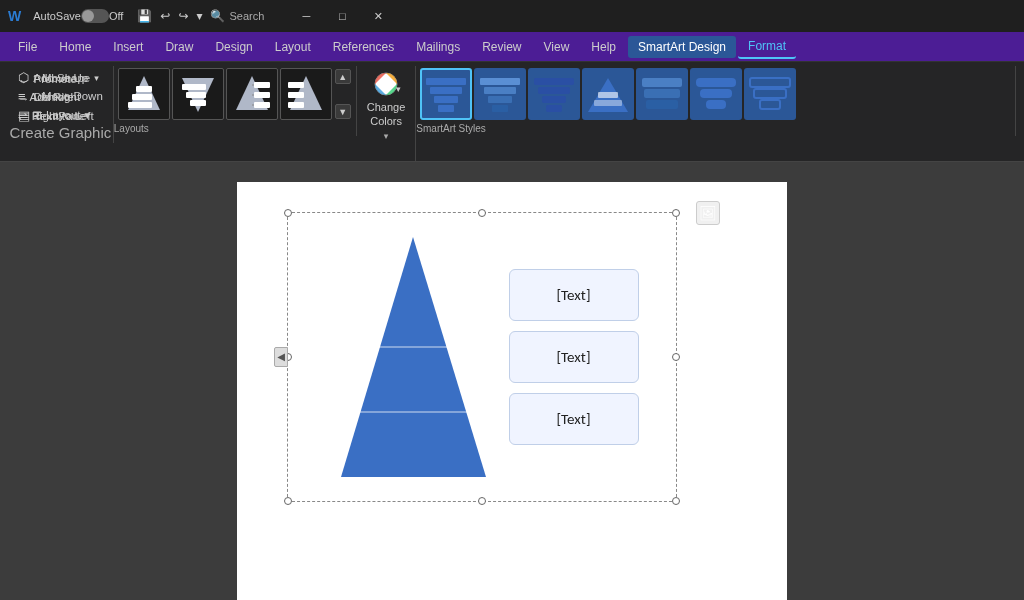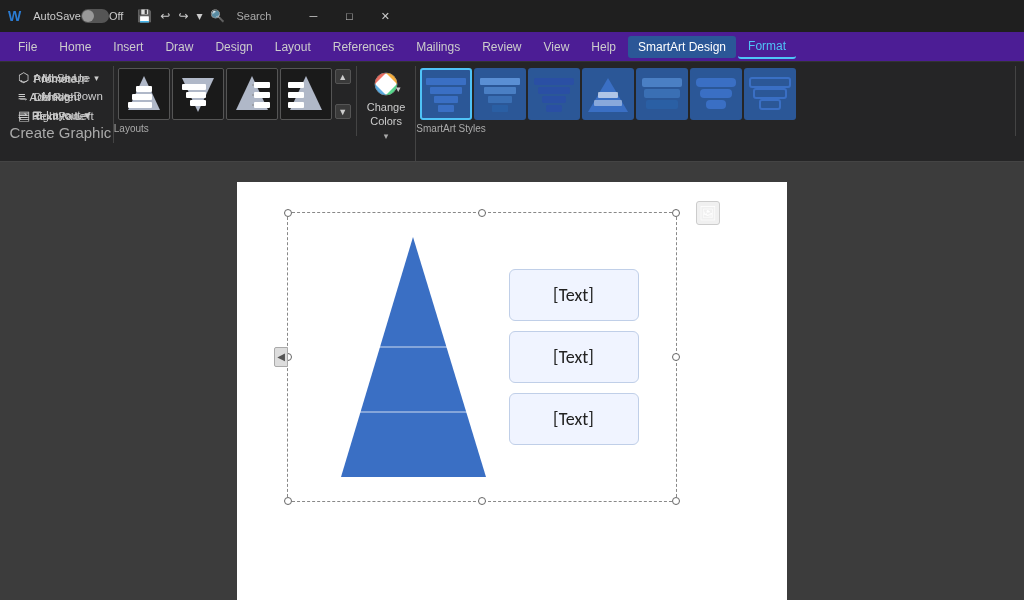--- a/index.html
+++ b/index.html
@@ -279,21 +279,21 @@
     }
     .text-box {
       width: 130px;
       height: 52px;
       background: #f0f4ff;
       border: 1px solid #c0cfe8;
       border-radius: 6px;
       display: flex;
       align-items: center;
       justify-content: center;
-      font-size: 18px;
+      font-size: 15px;
       color: #222;
       font-family: 'Calibri', Arial, sans-serif;
     }
 
     
     .img-icon-wrap {
       position: absolute;
       top: 8px;
       right: -44px;
       width: 24px; height: 24px;
@@ -314,21 +314,21 @@
     <span>AutoSave</span>
     <span class="toggle-off"></span>
     <span>Off</span>
   </span>
   <span style="margin-left:6px; cursor:pointer; color:#ccc;">💾</span>
   <span style="cursor:pointer; color:#ccc;">↩</span>
   <span style="cursor:pointer; color:#ccc;">↪</span>
   <span style="cursor:pointer; color:#ccc;">▾</span>
   <div style="display:flex;align-items:center;gap:4px;margin-right:8px;">
     <span style="color:#aaa;">🔍</span>
-    <span style="color:#aaa;font-size:11px;margin-left:7px;">Search</span>
+    <span style="color:#aaa;font-size:11px;">Search</span>
   </div>
   <div class="win-controls">
     <div class="win-btn">─</div>
     <div class="win-btn">□</div>
     <div class="win-btn close">✕</div>
   </div>
 </div>
 
 <div class="menu-bar">
   <div class="menu-item">File</div>

